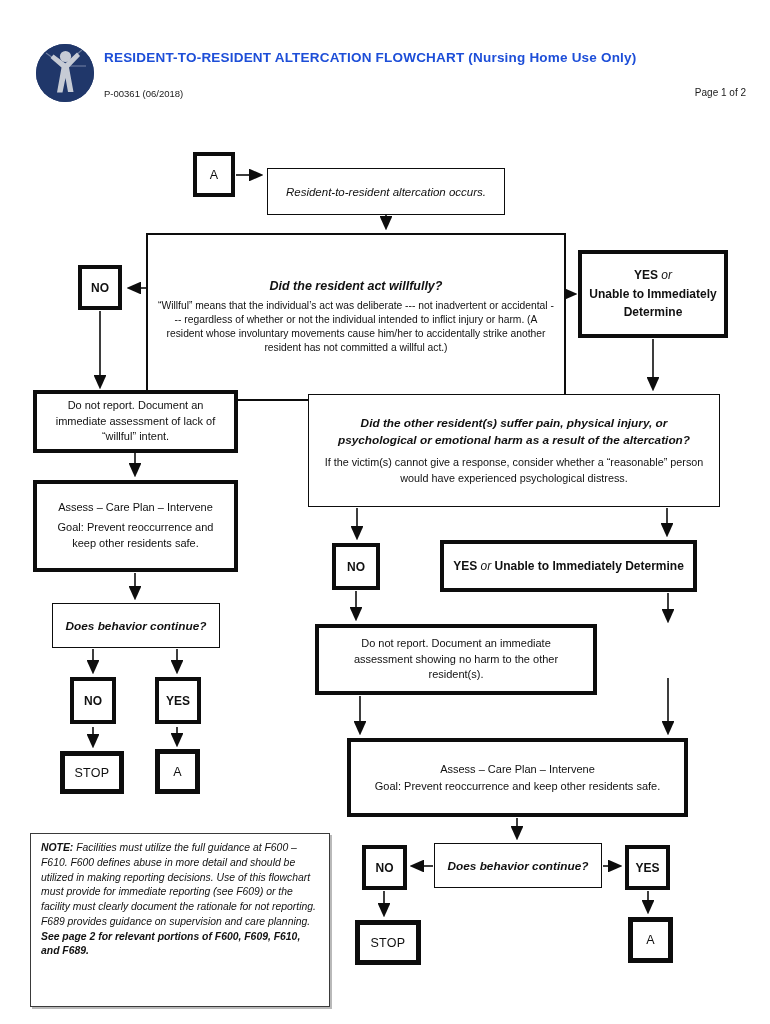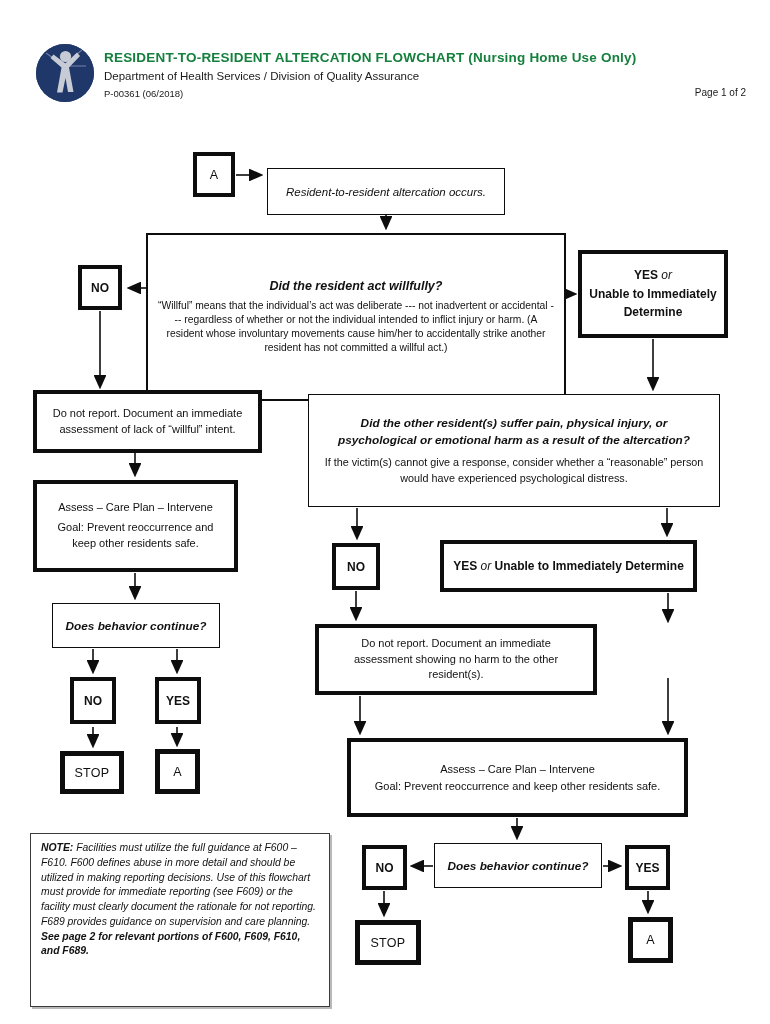--- a/index.html
+++ b/index.html
@@ -1,20 +1,20 @@
 <!DOCTYPE html>
 <html><head>
 <meta charset="utf-8">
 <style>
   html,body{margin:0;padding:0;background:#fff;}
   #page{position:relative;width:770px;height:1024px;background:#ffffff;overflow:hidden;
         font-family:"Liberation Sans","DejaVu Sans",sans-serif;color:#111;}
   
   #logo{position:absolute;left:36px;top:44px;width:58px;height:58px;border-radius:50%;background:#20376a;}
-  #hdr-title{position:absolute;left:104px;top:50px;font-size:13.5px;font-weight:bold;color:#15803d;letter-spacing:.2px;}
+  #hdr-title{position:absolute;left:104px;top:50px;font-size:13.5px;font-weight:bold;color:#1d4ed8;letter-spacing:.2px;}
   #hdr-sub{position:absolute;left:104px;top:70px;font-size:11.5px;color:#1a1a1a;}
   #hdr-doc{position:absolute;left:104px;top:88px;font-size:9.5px;color:#1a1a1a;}
   #hdr-page{position:absolute;right:24px;top:87px;font-size:10px;color:#1a1a1a;}
   
   .box{position:absolute;background:#fff;border-style:solid;border-color:#0d0d0d;box-sizing:border-box;
        display:flex;flex-direction:column;align-items:center;justify-content:center;text-align:center;}
   .b1{border-width:1.5px;} .b2{border-width:2px;} .b4{border-width:4px;} .b5{border-width:5px;} .b6{border-width:6px;}
   .bi{font-weight:bold;font-style:italic;}
   .it{font-style:italic;}
   .bd{font-weight:bold;}
@@ -38,21 +38,20 @@
       <g stroke="#6f7fa0" stroke-width="1.1">
         <line x1="29" y1="20" x2="46" y2="6"></line>
         <line x1="29" y1="22" x2="50" y2="22"></line>
         <line x1="28" y1="22" x2="10" y2="9"></line>
       </g>
       <circle cx="29.5" cy="12.5" r="5.6" fill="#c6cbd5"></circle>
       <path d="M29.5 19.5 L41 8.5 L44 12 L33 23.5 L37.5 48 L32 48 L29.5 34 L26.5 48.5 L21 48.5 L25.5 23.5 L14.5 14 L17.5 10.5 Z" fill="#c6cbd5"></path>
     </svg>
   </div>
   <div id="hdr-title"><span>RESIDENT-TO-RESIDENT ALTERCATION FLOWCHART</span><span> (Nursing Home Use Only)</span></div>
-  <div id="hdr-sub">Department of Health Services / Division of Quality Assurance</div>
   <div id="hdr-doc">P-00361 (06/2018)</div>
   <div id="hdr-page">Page 1 of 2</div>
 
   <svg id="arrows" width="770" height="1024">
     <defs>
       <marker id="ah" markerWidth="9" markerHeight="8" refX="7.5" refY="4" orient="auto">
         <path d="M0,0 L9,4 L0,8 Z" fill="#0d0d0d"></path>
       </marker>
     </defs>
     <g stroke="#0d0d0d" stroke-width="1.6" marker-end="url(#ah)">
@@ -97,21 +96,21 @@
   <div class="box b4 lbl" style="left:78px;top:265px;width:44px;height:45px;">
       <span>NO</span>
     </div>
 
   <div class="box b4" style="left:578px;top:250px;width:150px;height:88px;font-size:12px;line-height:1.55;">
     <div><span class="bd">YES</span><span class="it"> or</span></div>
     <div class="bd">Unable to Immediately</div>
     <div class="bd">Determine</div>
   </div>
 
-  <div class="box b4" style="left:33px;top:390px;width:229px;height:63px;font-size:11px;line-height:1.4;padding:4px 8px;">
+  <div class="box b4" style="left:33px;top:390px;width:205px;height:63px;font-size:11px;line-height:1.4;padding:4px 8px;">
       <span>Do not report. Document an immediate assessment of lack of “willful” intent.</span>
     </div>
 
   <div class="box b4" style="left:33px;top:480px;width:205px;height:92px;font-size:11px;line-height:1.45;padding:4px 10px;">
     <div>Assess – Care Plan – Intervene</div>
     <div style="margin-top:4px;">Goal:  Prevent reoccurrence and keep other residents safe.</div>
   </div>
 
   <div class="box b1 bi" style="left:52px;top:603px;width:168px;height:45px;font-size:11.8px;">
       <span>Does behavior continue?</span>

